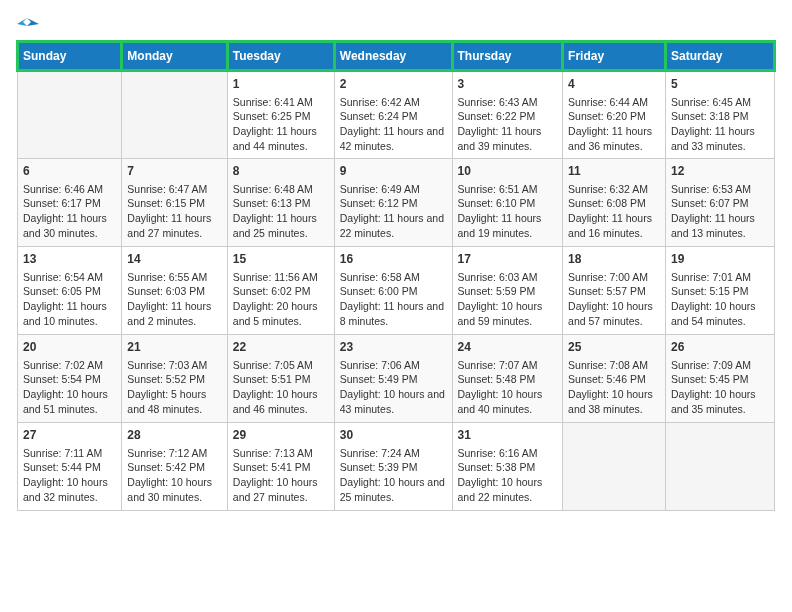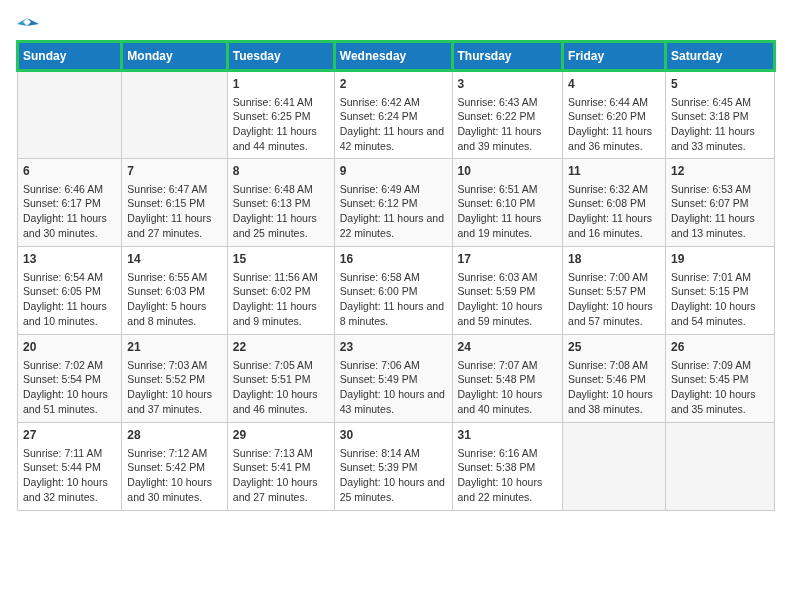--- a/index.html
+++ b/index.html
@@ -118,39 +118,39 @@
         <td><span class="day-num">6</span><span>Sunrise: 6:46 AM</span><br><span>Sunset: 6:17 PM</span><br><span>Daylight: 11 hours and 30 minutes.</span></td>
         <td><span class="day-num">7</span><span>Sunrise: 6:47 AM</span><br><span>Sunset: 6:15 PM</span><br><span>Daylight: 11 hours and 27 minutes.</span></td>
         <td><span class="day-num">8</span><span>Sunrise: 6:48 AM</span><br><span>Sunset: 6:13 PM</span><br><span>Daylight: 11 hours and 25 minutes.</span></td>
         <td><span class="day-num">9</span><span>Sunrise: 6:49 AM</span><br><span>Sunset: 6:12 PM</span><br><span>Daylight: 11 hours and 22 minutes.</span></td>
         <td><span class="day-num">10</span><span>Sunrise: 6:51 AM</span><br><span>Sunset: 6:10 PM</span><br><span>Daylight: 11 hours and 19 minutes.</span></td>
         <td><span class="day-num">11</span><span>Sunrise: 6:32 AM</span><br><span>Sunset: 6:08 PM</span><br><span>Daylight: 11 hours and 16 minutes.</span></td>
         <td><span class="day-num">12</span><span>Sunrise: 6:53 AM</span><br><span>Sunset: 6:07 PM</span><br><span>Daylight: 11 hours and 13 minutes.</span></td>
       </tr>
       <tr>
         <td><span class="day-num">13</span><span>Sunrise: 6:54 AM</span><br><span>Sunset: 6:05 PM</span><br><span>Daylight: 11 hours and 10 minutes.</span></td>
-        <td><span class="day-num">14</span><span>Sunrise: 6:55 AM</span><br><span>Sunset: 6:03 PM</span><br><span>Daylight: 5 hours and 8 minutes.</span></td>
-        <td><span class="day-num">15</span><span>Sunrise: 11:56 AM</span><br><span>Sunset: 6:02 PM</span><br><span>Daylight: 11 hours and 9 minutes.</span></td>
+        <td><span class="day-num">14</span><span>Sunrise: 6:55 AM</span><br><span>Sunset: 6:03 PM</span><br><span>Daylight: 11 hours and 2 minutes.</span></td>
+        <td><span class="day-num">15</span><span>Sunrise: 11:56 AM</span><br><span>Sunset: 6:02 PM</span><br><span>Daylight: 20 hours and 5 minutes.</span></td>
         <td><span class="day-num">16</span><span>Sunrise: 6:58 AM</span><br><span>Sunset: 6:00 PM</span><br><span>Daylight: 11 hours and 8 minutes.</span></td>
         <td><span class="day-num">17</span><span>Sunrise: 6:03 AM</span><br><span>Sunset: 5:59 PM</span><br><span>Daylight: 10 hours and 59 minutes.</span></td>
         <td><span class="day-num">18</span><span>Sunrise: 7:00 AM</span><br><span>Sunset: 5:57 PM</span><br><span>Daylight: 10 hours and 57 minutes.</span></td>
         <td><span class="day-num">19</span><span>Sunrise: 7:01 AM</span><br><span>Sunset: 5:15 PM</span><br><span>Daylight: 10 hours and 54 minutes.</span></td>
       </tr>
       <tr>
         <td><span class="day-num">20</span><span>Sunrise: 7:02 AM</span><br><span>Sunset: 5:54 PM</span><br><span>Daylight: 10 hours and 51 minutes.</span></td>
-        <td><span class="day-num">21</span><span>Sunrise: 7:03 AM</span><br><span>Sunset: 5:52 PM</span><br><span>Daylight: 10 hours and 37 minutes.</span></td>
+        <td><span class="day-num">21</span><span>Sunrise: 7:03 AM</span><br><span>Sunset: 5:52 PM</span><br><span>Daylight: 5 hours and 48 minutes.</span></td>
         <td><span class="day-num">22</span><span>Sunrise: 7:05 AM</span><br><span>Sunset: 5:51 PM</span><br><span>Daylight: 10 hours and 46 minutes.</span></td>
         <td><span class="day-num">23</span><span>Sunrise: 7:06 AM</span><br><span>Sunset: 5:49 PM</span><br><span>Daylight: 10 hours and 43 minutes.</span></td>
         <td><span class="day-num">24</span><span>Sunrise: 7:07 AM</span><br><span>Sunset: 5:48 PM</span><br><span>Daylight: 10 hours and 40 minutes.</span></td>
         <td><span class="day-num">25</span><span>Sunrise: 7:08 AM</span><br><span>Sunset: 5:46 PM</span><br><span>Daylight: 10 hours and 38 minutes.</span></td>
         <td><span class="day-num">26</span><span>Sunrise: 7:09 AM</span><br><span>Sunset: 5:45 PM</span><br><span>Daylight: 10 hours and 35 minutes.</span></td>
       </tr>
       <tr>
         <td><span class="day-num">27</span><span>Sunrise: 7:11 AM</span><br><span>Sunset: 5:44 PM</span><br><span>Daylight: 10 hours and 32 minutes.</span></td>
         <td><span class="day-num">28</span><span>Sunrise: 7:12 AM</span><br><span>Sunset: 5:42 PM</span><br><span>Daylight: 10 hours and 30 minutes.</span></td>
         <td><span class="day-num">29</span><span>Sunrise: 7:13 AM</span><br><span>Sunset: 5:41 PM</span><br><span>Daylight: 10 hours and 27 minutes.</span></td>
-        <td><span class="day-num">30</span><span>Sunrise: 8:14 AM</span><br><span>Sunset: 5:39 PM</span><br><span>Daylight: 10 hours and 25 minutes.</span></td>
+        <td><span class="day-num">30</span><span>Sunrise: 7:24 AM</span><br><span>Sunset: 5:39 PM</span><br><span>Daylight: 10 hours and 25 minutes.</span></td>
         <td><span class="day-num">31</span><span>Sunrise: 6:16 AM</span><br><span>Sunset: 5:38 PM</span><br><span>Daylight: 10 hours and 22 minutes.</span></td>
         <td class="empty"></td>
         <td class="empty"></td>
       </tr>
     </tbody>
 </table>
 
 </body></html>

